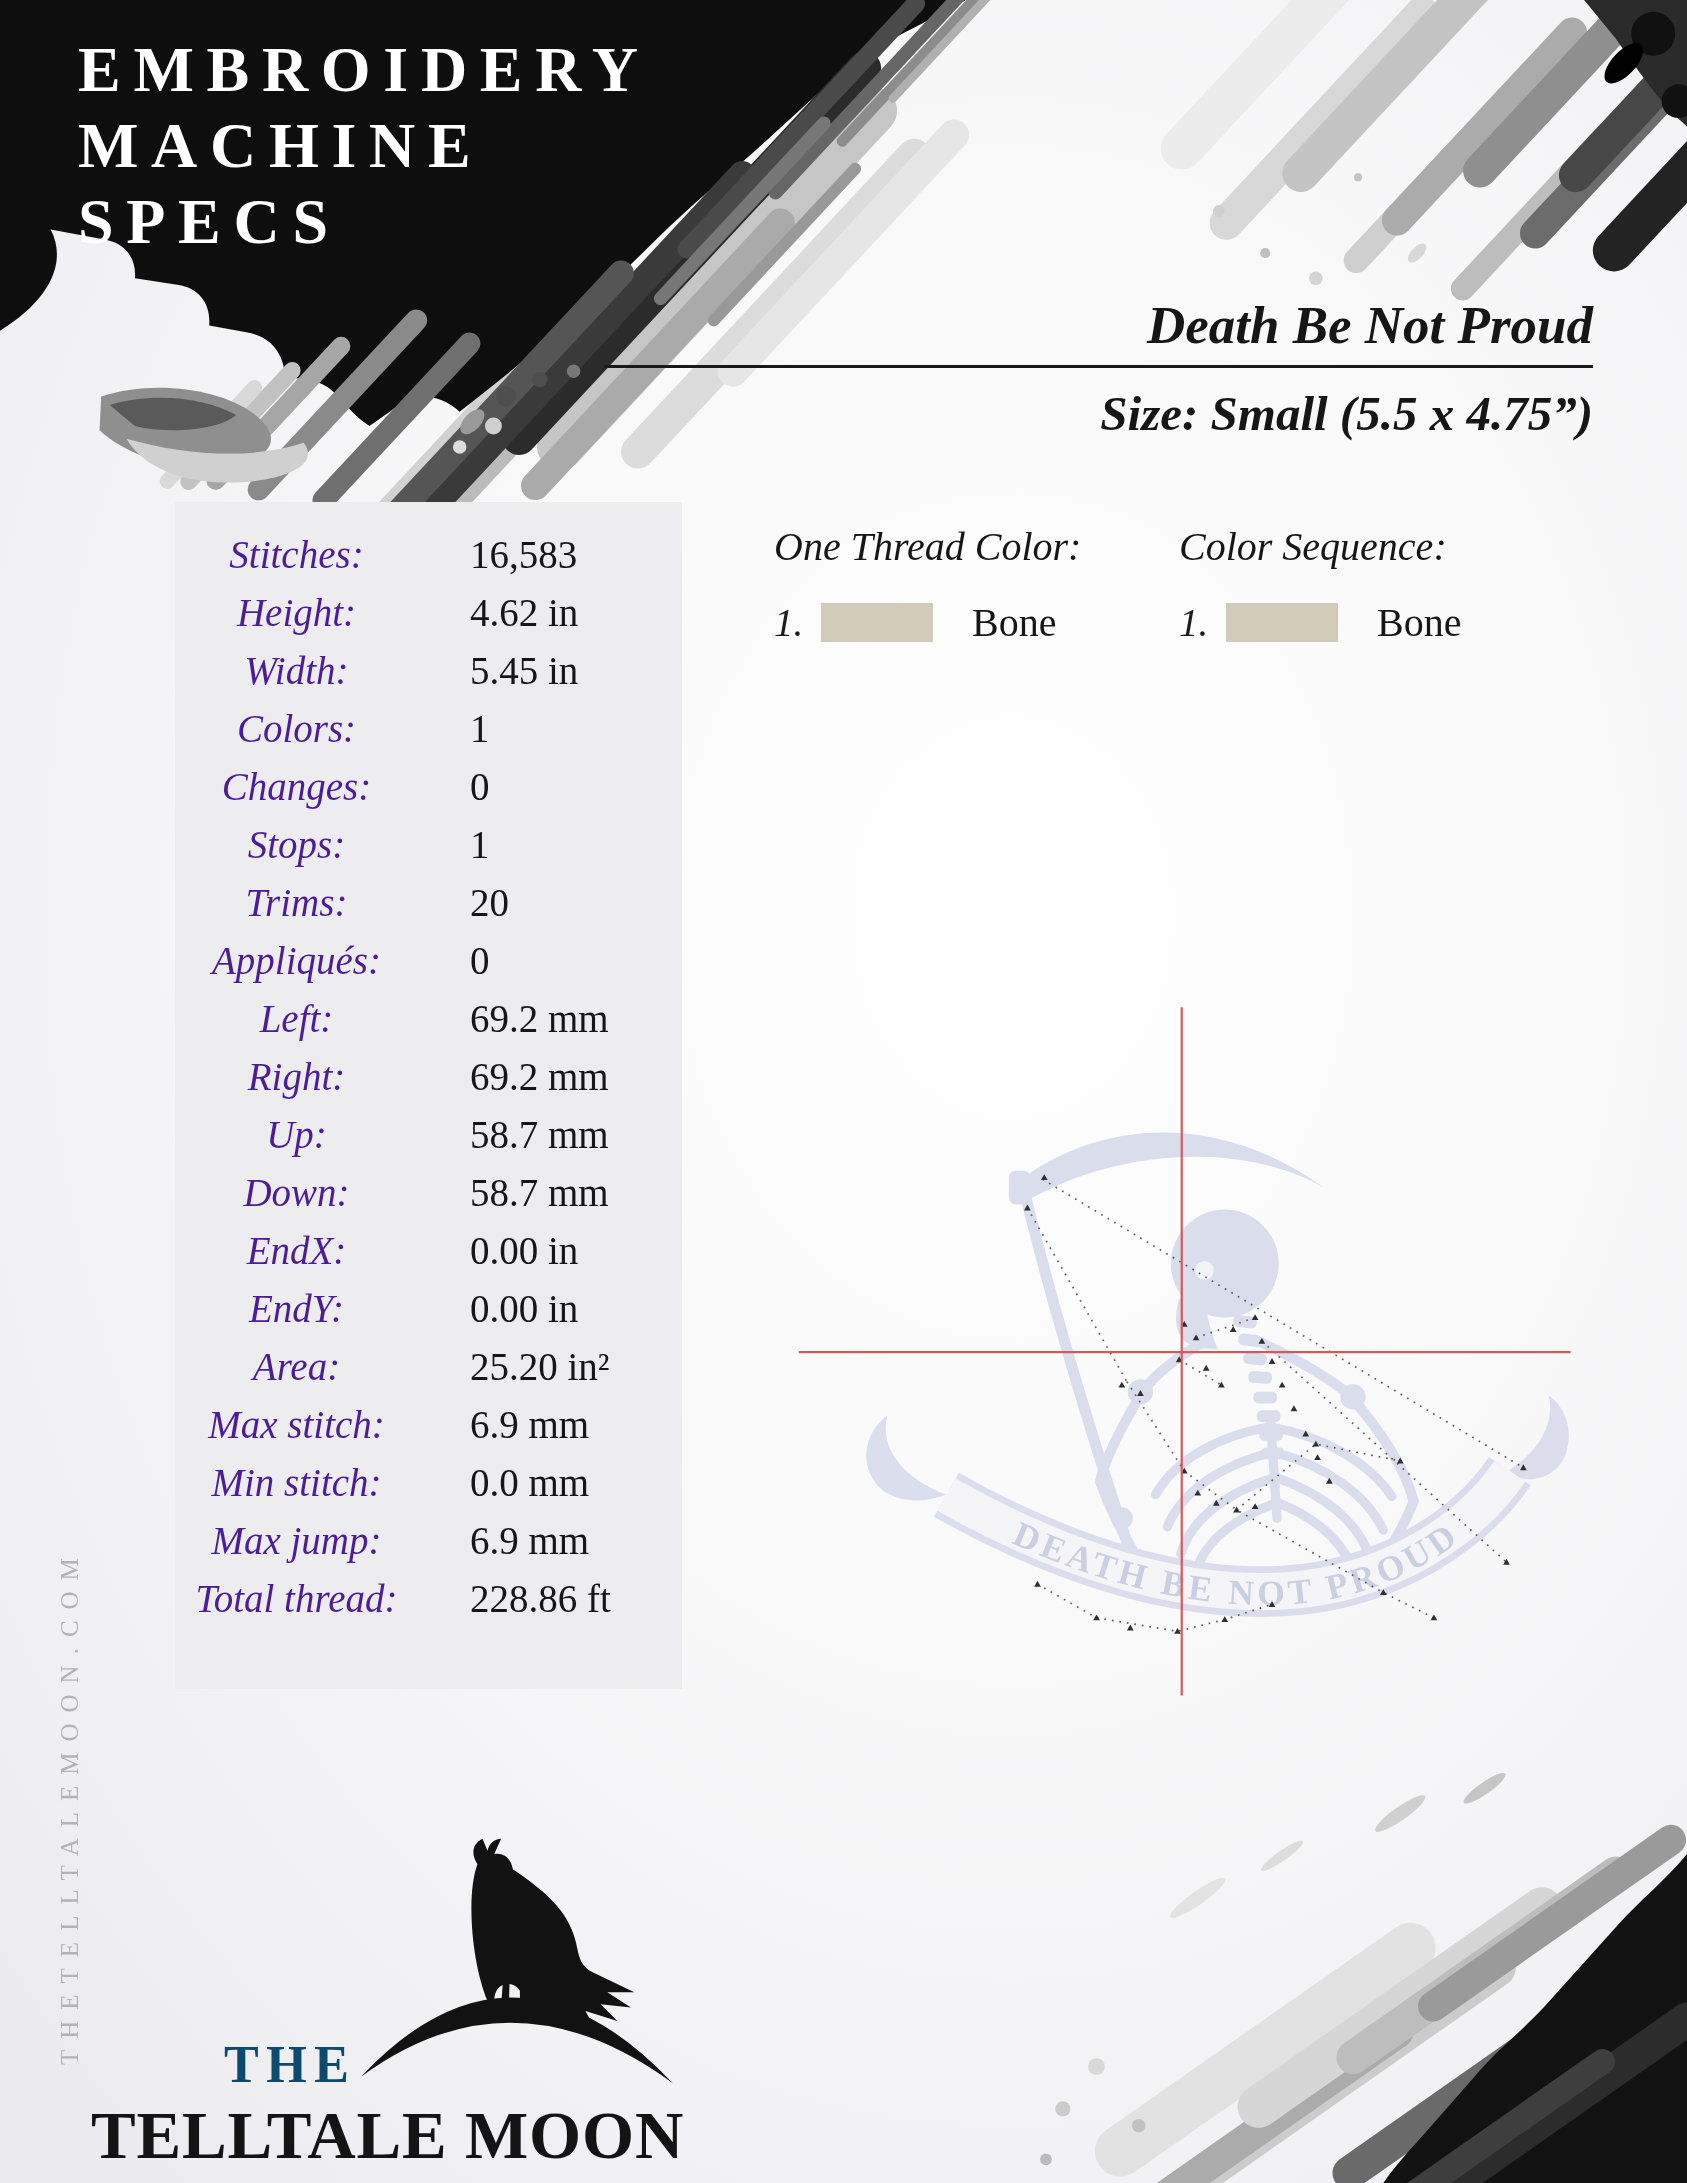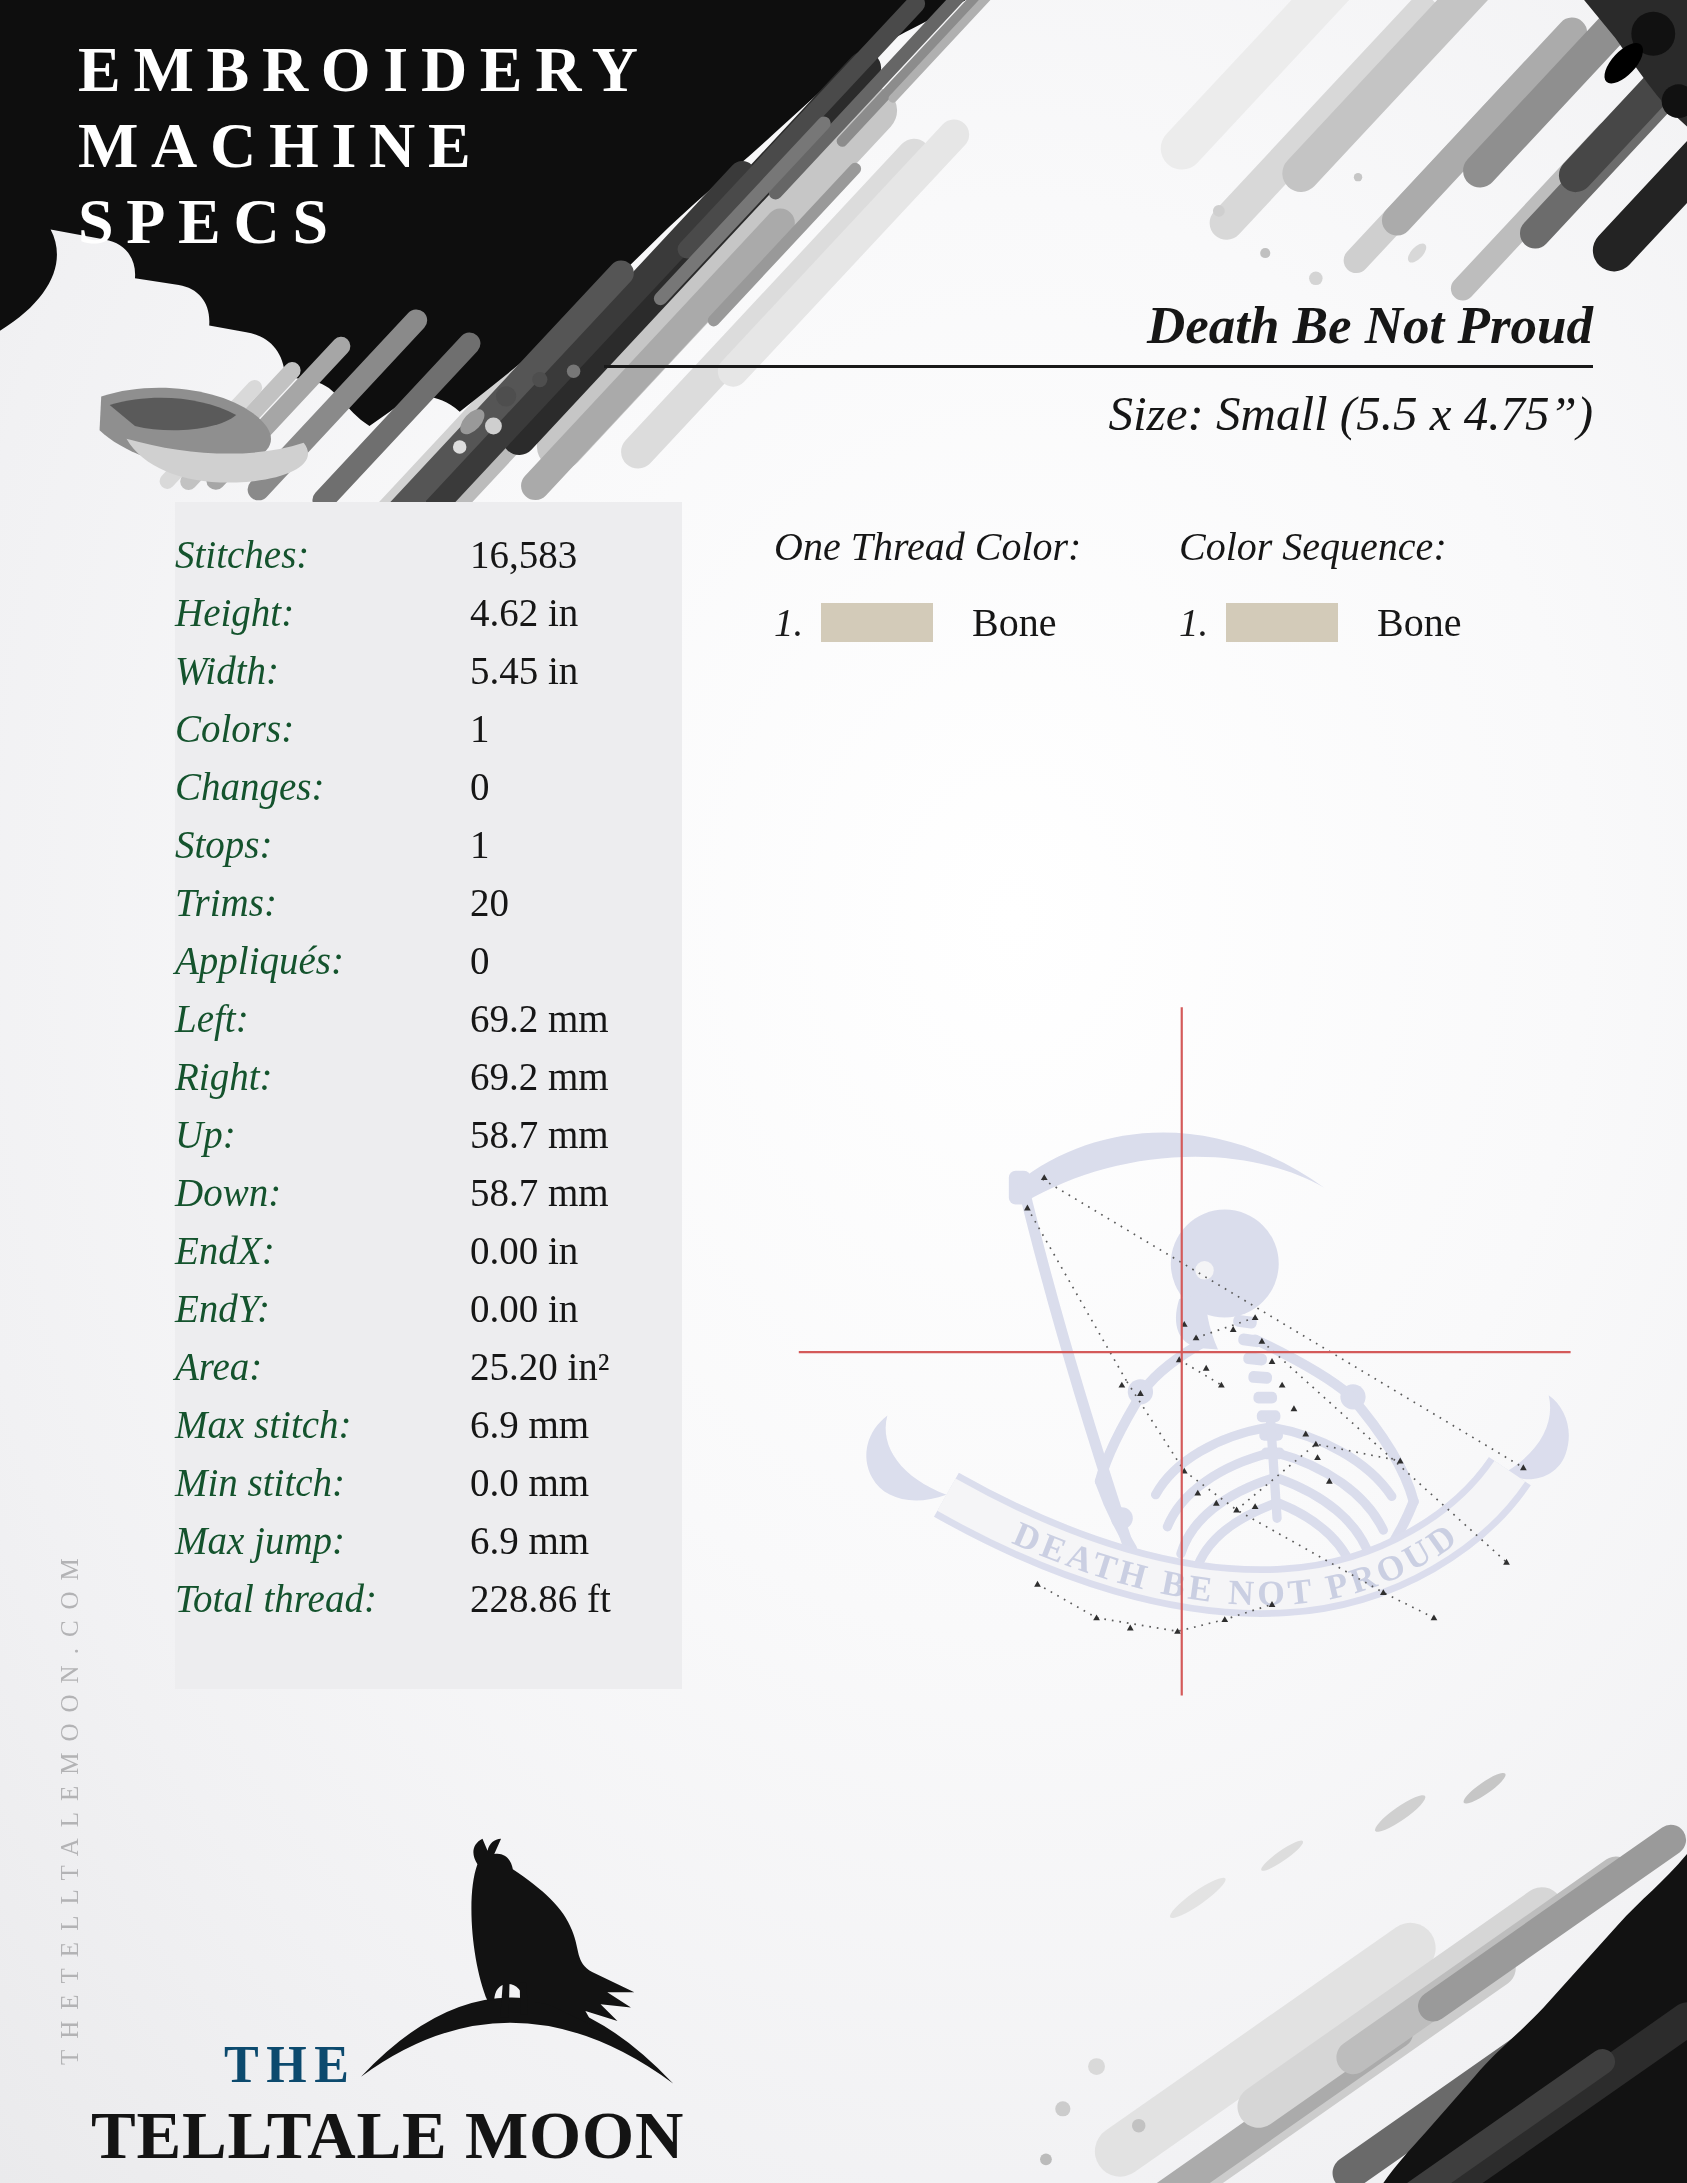--- a/index.html
+++ b/index.html
@@ -15,29 +15,29 @@
   
   .main-title{
     left:78px;top:32px;color:#ffffff;font-weight:bold;
     font-size:64px;line-height:76px;letter-spacing:12.7px;
   }
   .main-title div{white-space:nowrap;}
 
   
   .design-title{right:94px;top:295px;font-size:53px;font-style:italic;font-weight:bold;color:#161616;}
   .header-divider{left:604px;top:365px;width:989px;height:3.4px;background:#191919;}
-  .size-label{right:94px;top:385px;font-size:49px;font-style:italic;font-weight:normal;color:#161616;}
+  .size-label{right:94px;top:385px;font-size:49px;font-style:italic;font-weight:bold;color:#161616;}
 
   
   .spec-panel{
     left:175px;top:502px;width:507px;height:1187px;background:#ededef;z-index:1;position:absolute;
   }
   .spec-rows{padding-top:23px;}
   .spec-row{display:flex;align-items:center;height:58px;font-size:39px;}
-  .spec-label{width:243px;text-align:left;font-style:italic;color:#14532d;}
+  .spec-label{width:243px;text-align:center;font-style:italic;color:#4c1d95;}
   .spec-value{margin-left:52px;color:#161616;}
 
   
   .thread-col{position:absolute;top:523px;z-index:2;}
   .thread-col.one{left:774px;}
   .thread-col.seq{left:1179px;}
   .thread-heading{font-style:italic;font-size:40px;color:#161616;line-height:47px;}
   .thread-row{display:flex;align-items:center;margin-top:29px;}
   .thread-index{font-style:italic;font-size:39px;width:47px;}
   .swatch{width:112px;height:39px;margin-right:39px;}

